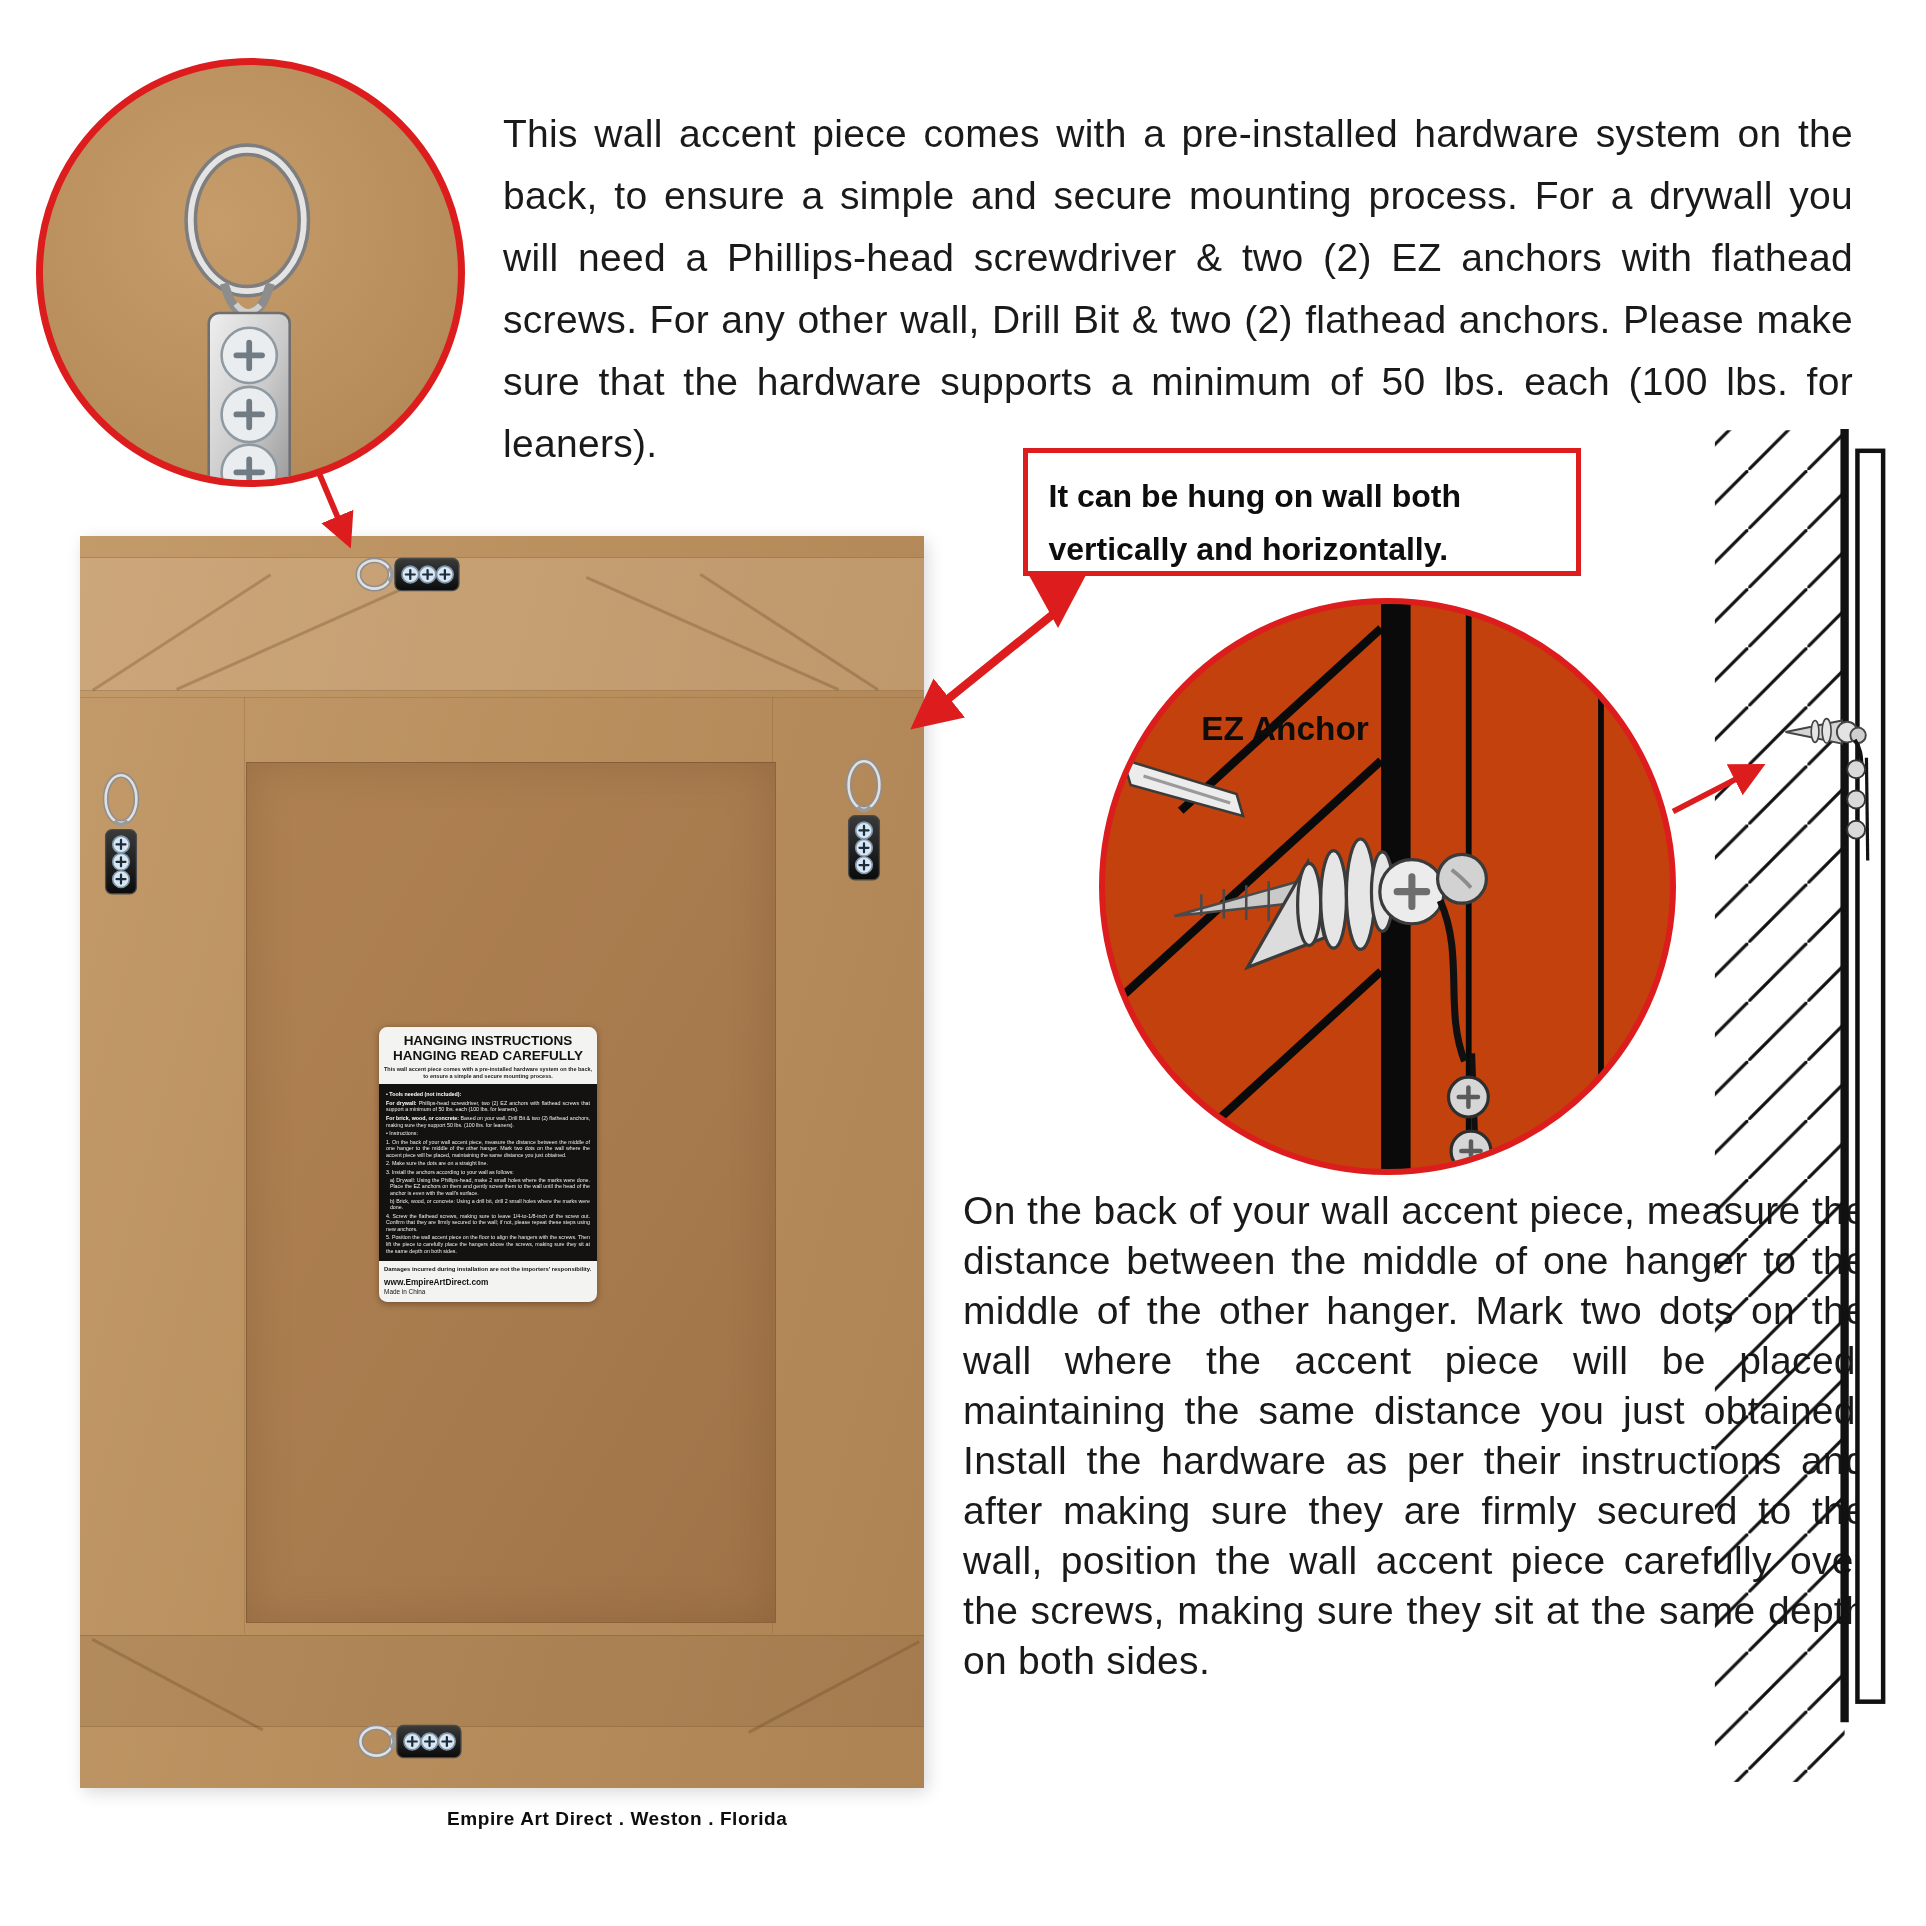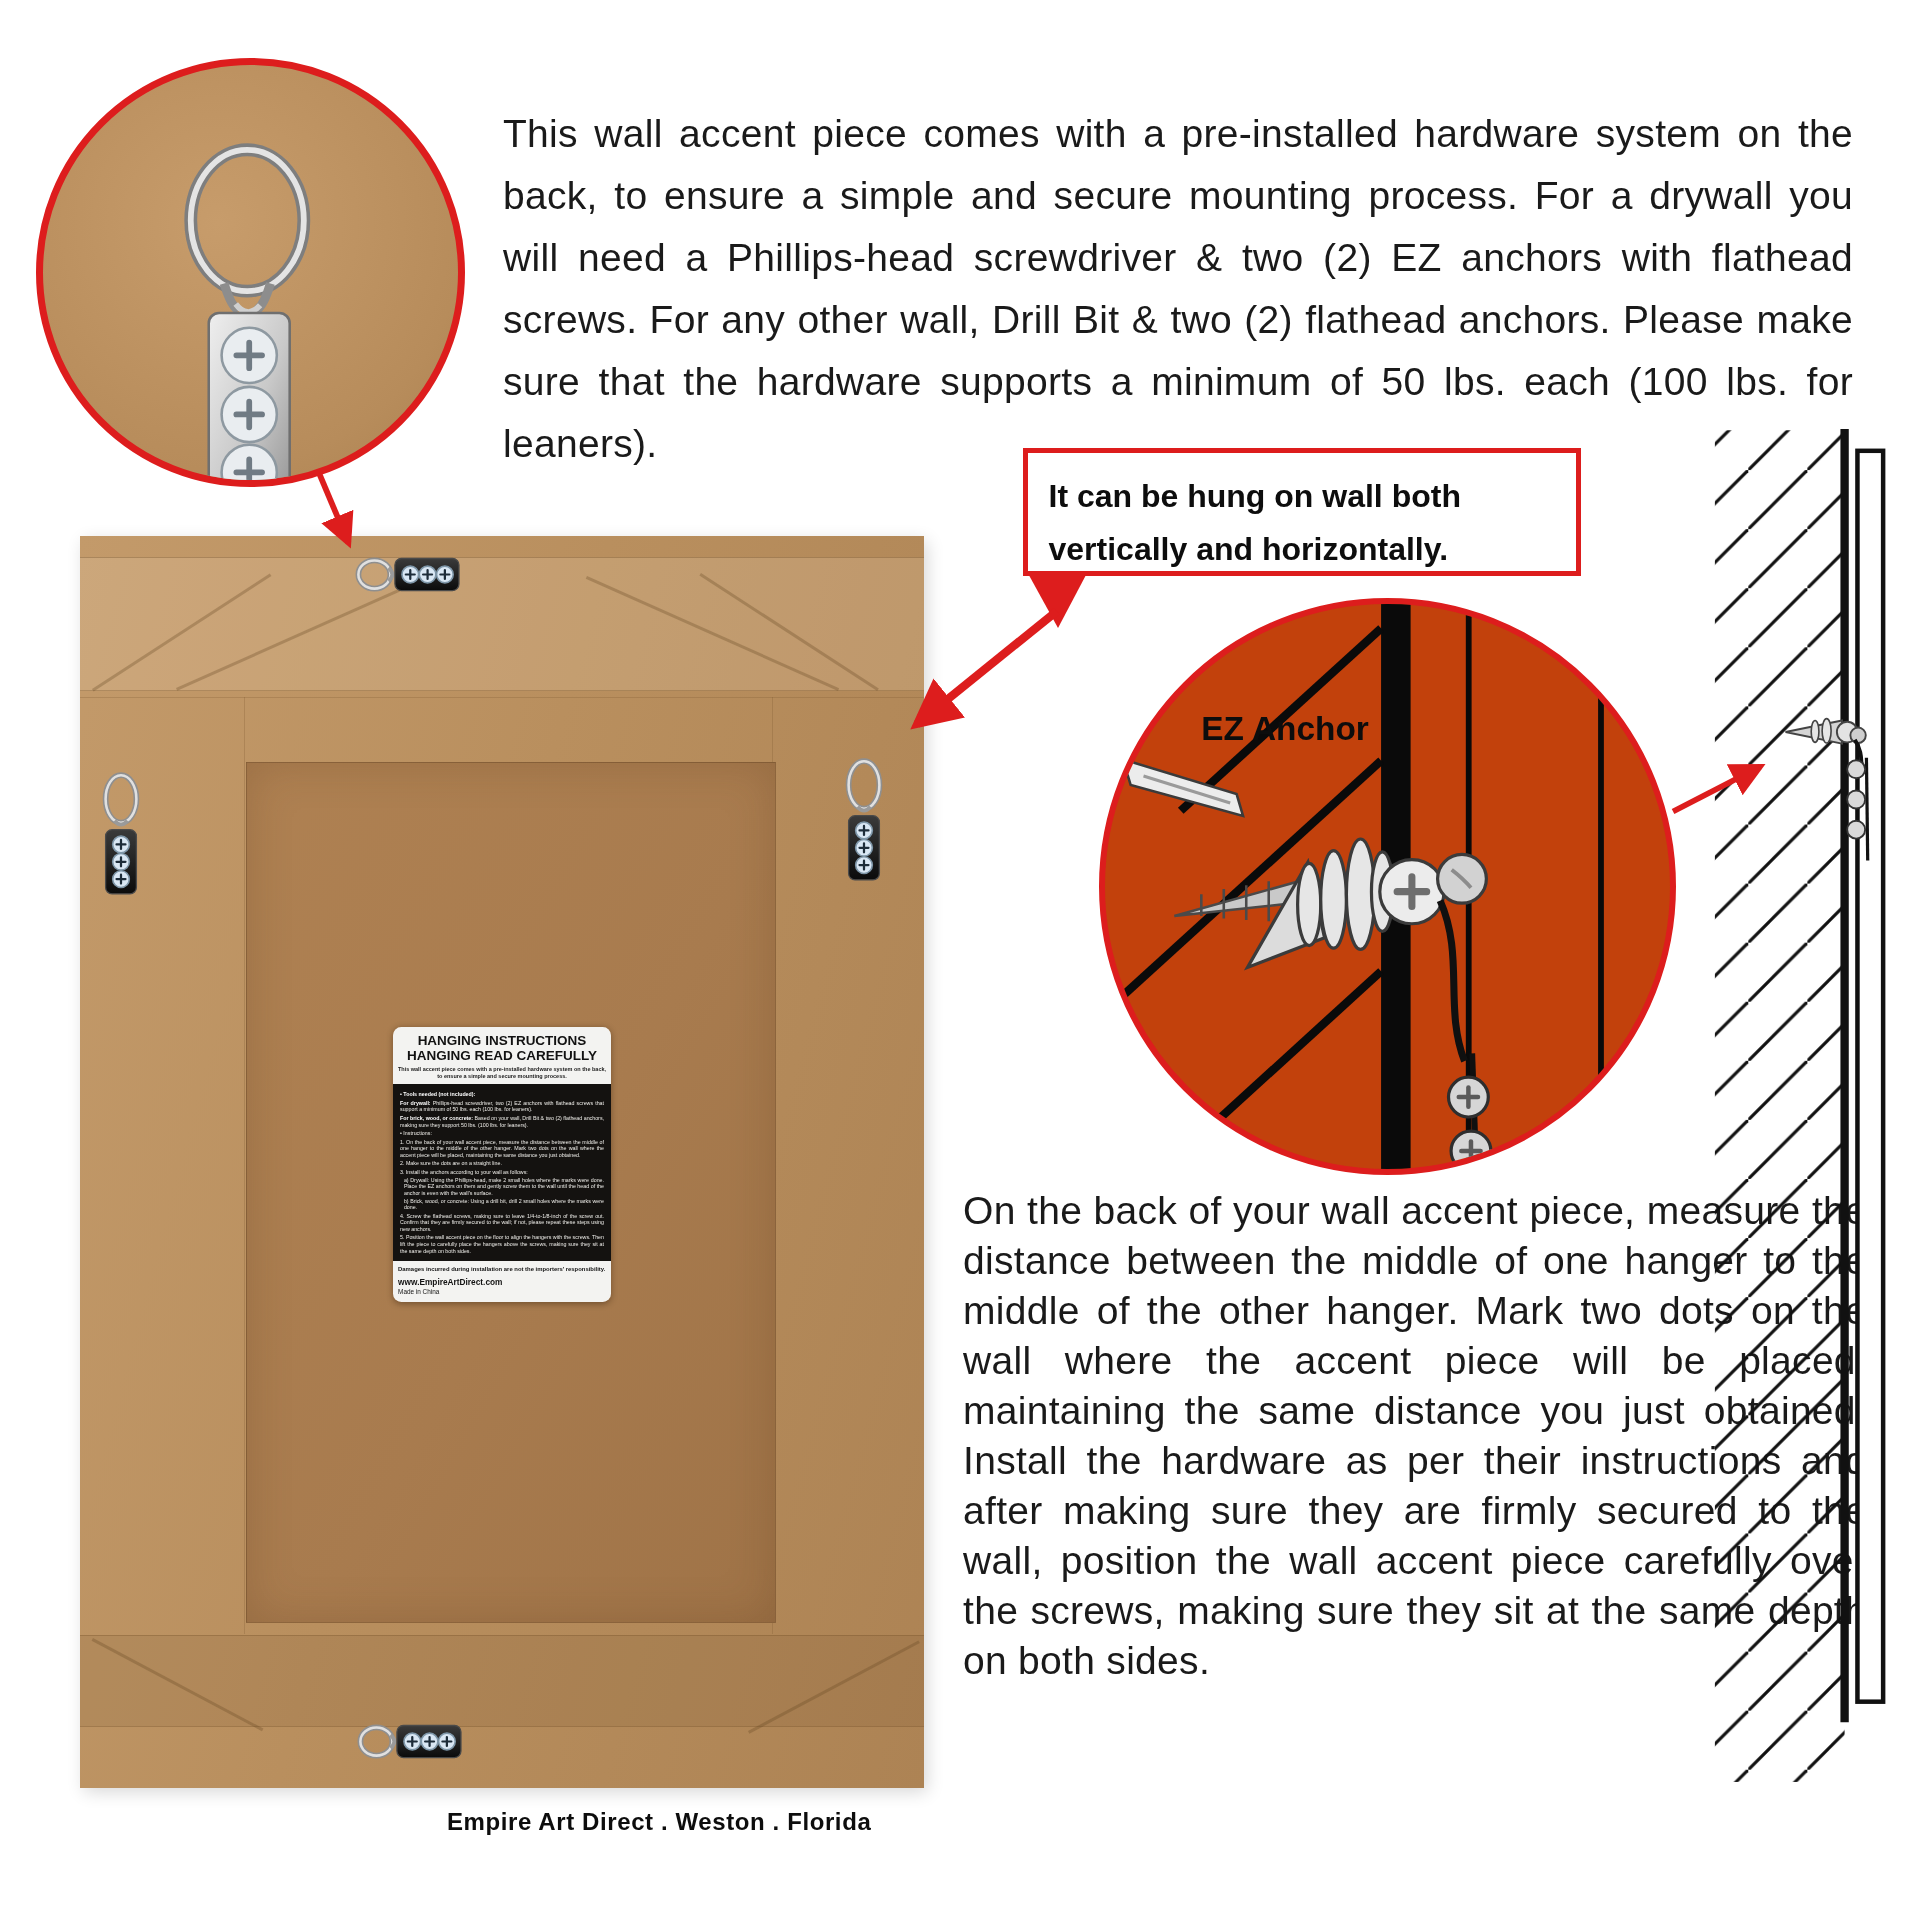--- a/index.html
+++ b/index.html
@@ -36,21 +36,21 @@
   .diag-tr{left:621px;top:37px;width:212px;transform:rotate(33deg);}
   .diag-tl2{left:96px;top:152px;width:276px;transform:rotate(-24deg);}
   .diag-tr2{left:507px;top:40px;width:276px;transform:rotate(24deg);}
   .diag-bl{left:13px;top:1102px;width:193px;transform:rotate(28deg);}
   .diag-br{left:668px;top:1195px;width:193px;transform:rotate(-28deg);}
   .inner-board{left:166px;top:226px;width:528px;height:859px;
     background:linear-gradient(120deg,#af8152 0%,#a87b4e 55%,#9f7347 100%);
     border:0.6px solid rgba(90,60,30,.40);box-shadow:inset 0 0 45px rgba(80,50,25,.22);}
 
   
-  .hlabel{left:313px;top:491px;width:218px;border-radius:8.3px;overflow:hidden;z-index:3;
+  .hlabel{left:299px;top:491px;width:218px;border-radius:8.3px;overflow:hidden;z-index:3;
     box-shadow:0 1.9px 6.4px rgba(50,30,10,.45);}
   .hlabel-header{background:#f3f3f1;text-align:center;padding:5.8px 3.9px 3.9px;}
   .hlabel-title{font-weight:bold;font-size:13.5px;line-height:15.4px;color:#121212;}
   .hlabel-sub{font-weight:bold;font-size:5.5px;line-height:6.8px;margin-top:2.6px;color:#1a1a1a;}
   .hlabel-body{background:#141210;color:#efeeea;padding:5.8px 7px 6.4px;font-size:5.3px;
     line-height:6.6px;text-align:justify;}
   .hlabel-body .item{margin-top:1.9px;}
   .hlabel-body .sub-item{margin:1.3px 0 0 3.9px;}
   .hlabel-body b{color:#fff;}
   .hlabel-footer{background:#f3f3f1;text-align:left;padding:5.1px 5.1px 7px;color:#121212;}
@@ -63,21 +63,21 @@
     border:6.4px solid #dd1d1d;background:#c2410c;overflow:hidden;z-index:4;}
 
   
   .side-par{left:963px;top:1186px;width:904px;font-size:39px;line-height:50px;
     text-align:justify;color:#1a1a1a;letter-spacing:0.3px;}
 
   
   .wall-svg{left:1689px;top:411px;z-index:2;}
 
   
-  .caption{left:447px;top:1808px;font-size:24px;font-weight:bold;color:#0d0d0d;letter-spacing:0.6px;}
+  .caption{left:447px;top:1808px;font-size:19px;font-weight:bold;color:#0d0d0d;letter-spacing:0.6px;}
 
   
   .arrows{left:0;top:0;z-index:50;pointer-events:none;}
 </style>
 </head>
 <body>
 
 <div class="abs closeup-circle">
   <svg width="415" height="415" viewBox="0 0 646 646">
     <defs>

